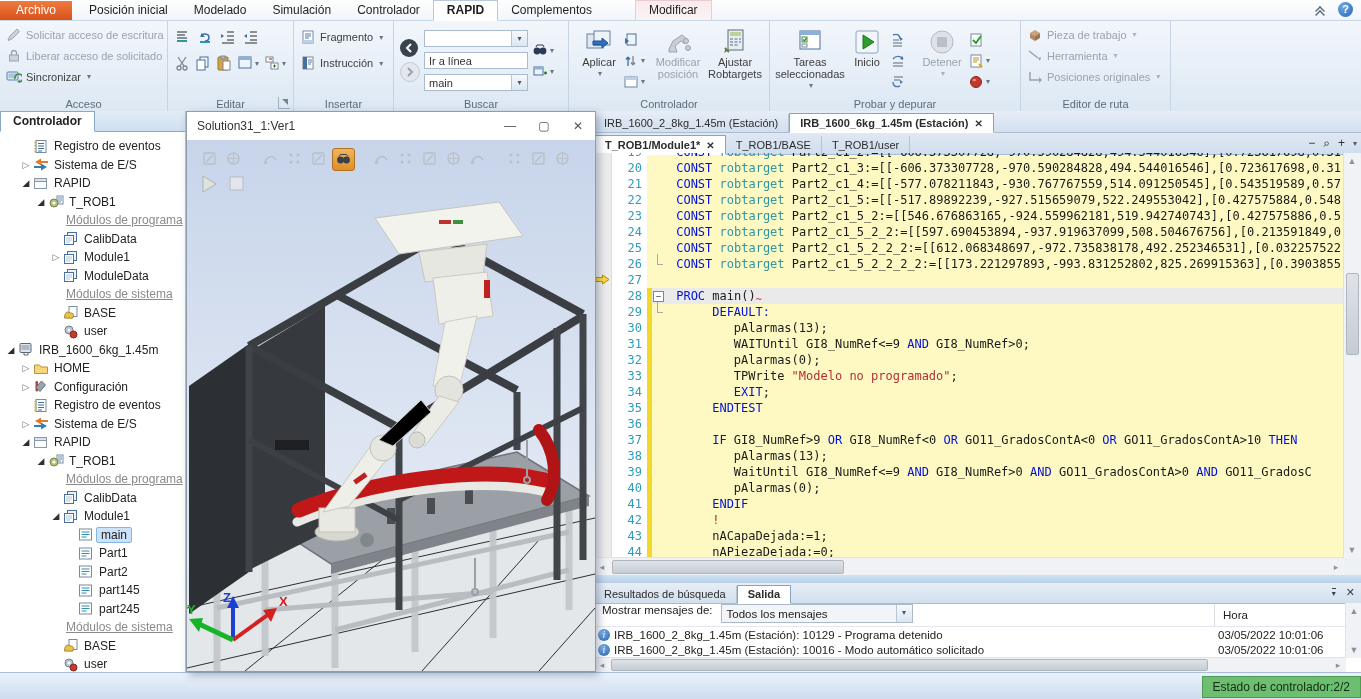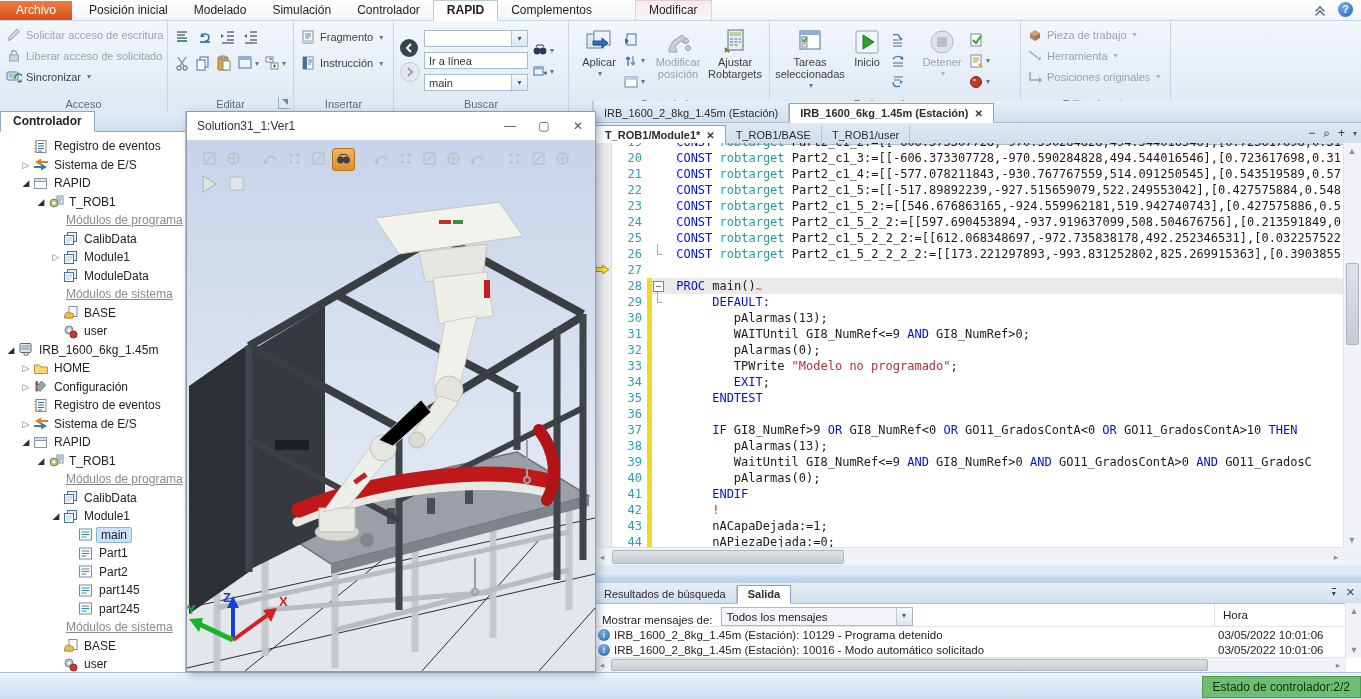--- a/index.html
+++ b/index.html
@@ -65,21 +65,21 @@
   #vp-title{height:28px;background:#fff;border-bottom:1px solid #e2e2e2;display:flex;align-items:center}
   #vp-title .t{flex:1;padding-left:10px;font-size:12px;color:#333}
   .winbtn{width:34px;height:27px;display:flex;align-items:center;justify-content:center;color:#555;font-size:12px}
   #vp-body{position:absolute;left:0;top:28px;right:0;bottom:0;overflow:hidden}
   #vp-toolbar{position:absolute;left:12px;top:8px;display:flex;gap:3px;z-index:5}
   .vicon{width:21px;height:21px;border-radius:3px;display:flex;align-items:center;justify-content:center}
   .vicon.active{background:linear-gradient(#f2b45e,#dd8f2a);border:1px solid #b5711b}
   .vgap{width:10px}
   #vp-playrow{position:absolute;left:12px;top:34px;display:flex;gap:8px;z-index:5}
   
-  #editor{position:absolute;left:592px;top:101px;width:769px;height:464px;background:#ffffff;box-sizing:border-box;
+  #editor{position:absolute;left:592px;top:111px;width:769px;height:464px;background:#fef9c3;box-sizing:border-box;
           border-left:2px solid #b9c9dd}
   #station-tabs{height:21px;background:linear-gradient(#e7eef7,#d2dfee);border-bottom:1px solid #a8bcd2;
                 display:flex;align-items:flex-end}
   .stab{padding:3px 10px 3px;font-size:11px;color:#2c2c2c;border-right:1px solid #b5c5d8;white-space:nowrap;display:flex;gap:6px;align-items:center}
   .stab.active{background:#fff;border:1px solid #8aa4c0;border-bottom:1px solid #fff;font-weight:bold;margin-bottom:-1px}
   .stab .x{font-size:10px;color:#333}
   #module-tabs{height:21px;background:linear-gradient(#dfe8f3,#d0deee);border-bottom:1px solid #a8bcd2;
                display:flex;align-items:flex-end;position:relative}
   #ed-zoomctl{position:absolute;right:4px;top:3px;display:flex;gap:8px;align-items:center;font-size:12px;color:#333}
   #code-wrap{position:absolute;left:0;top:42px;right:17px;bottom:17px;overflow:hidden;
@@ -103,21 +103,21 @@
   .sbarrow{width:16px;height:16px;color:#8a94a0;font-size:9px;display:flex;align-items:center;justify-content:center}
   .sbthumb{background:linear-gradient(#dfe3e8,#c6ccd4);border:1px solid #aeb6c0;border-radius:2px}
   .corner{position:absolute;right:0;bottom:0;width:17px;height:17px;background:#eef1f4}
   
   #splitter{position:absolute;left:592px;top:575px;width:769px;height:8px;background:linear-gradient(#cfe0f2,#b9d0e8)}
   #output{position:absolute;left:592px;top:583px;width:769px;height:89px;background:#fff;box-sizing:border-box;border-left:2px solid #b9c9dd}
   #out-tabs{height:20px;background:linear-gradient(#e7eef7,#d2dfee);border-bottom:1px solid #a8bcd2;display:flex;align-items:flex-end;position:relative}
   .otab{padding:2px 10px 3px;font-size:11px;color:#2c2c2c;border-right:1px solid #b5c5d8}
   .otab.active{background:#fff;border:1px solid #8aa4c0;border-bottom:1px solid #fff;font-weight:bold;margin-bottom:-1px}
   #out-tabctl{position:absolute;right:6px;top:3px;display:flex;gap:10px;color:#33425a;font-size:11px;align-items:center}
-  #out-toolbar{height:22px;display:flex;align-items:flex-end;font-size:11.5px;border-bottom:1px solid #e4e8ee;position:relative}
+  #out-toolbar{height:22px;display:flex;align-items:flex-start;font-size:11.5px;border-bottom:1px solid #e4e8ee;position:relative}
   #out-toolbar .flabel{padding:0 8px}
   .ocombo{width:190px;height:17px;border:1px solid #aab8c8;background:#f2f4f7;display:flex;align-items:center;font-size:11.5px}
   .ocombo .cval{flex:1;padding:0 5px}
   .ocombo .dd{width:15px;align-self:stretch;border-left:1px solid #b7c6d6;background:linear-gradient(#f6f9fc,#dce6f0);
        font-size:8px;color:#4a5a6a;text-align:center;line-height:15px}
   #hora-col{position:absolute;left:620px;top:0;bottom:0;border-left:1px solid #d8dde4;padding:0 8px;display:flex;align-items:center}
   .orow{height:15px;display:flex;align-items:center;font-size:11.5px;position:relative}
   .orow .msg{padding-left:4px;white-space:nowrap;overflow:hidden;flex:0 0 600px}
   .orow .time{position:absolute;left:624px;white-space:nowrap}
   .info-ic{width:12px;height:12px;border-radius:50%;background:radial-gradient(circle at 35% 30%,#7db4ea,#2a64b4);

